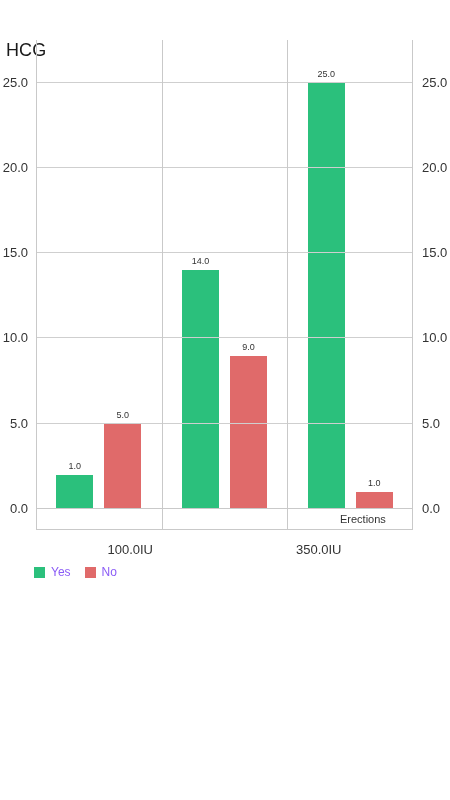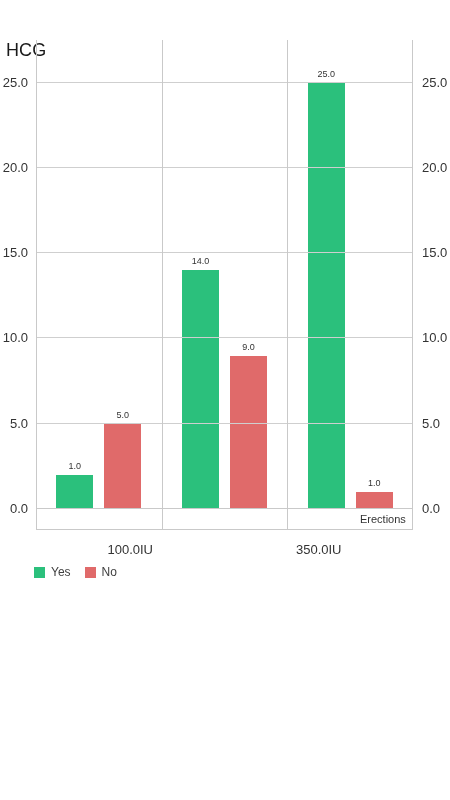--- a/index.html
+++ b/index.html
@@ -99,34 +99,34 @@
   .cat-label{
     flex:1 1 0;
     text-align:center;
     font-size:13px; color:#333;
     line-height:18px; white-space:nowrap;
   }
 
   
   .axis-title-x{
     position:absolute;
-    left:360px; top:511px;
+    left:340px; top:511px;
     font-size:11px; color:#333;
     line-height:16px; white-space:nowrap;
   }
 
   
   .legend{
     position:absolute;
     left:34px; top:566px;
     display:flex; align-items:center; gap:14px;
   }
   .legend-item{ display:flex; align-items:center; gap:6px; }
   .legend-swatch{ width:11px; height:11px; flex:0 0 auto; }
-  .legend-label{ font-size:12px; color:#404040; line-height:12px; white-space:nowrap; }
+  .legend-label{ font-size:12px; color:#8b5cf6; line-height:12px; white-space:nowrap; }
 </style>
 </head>
 <body>
 
 <div id="root">
 
   <div class="chart-title">HCG</div>
 
   <div class="plot" id="plot">
     <div class="groups" id="groups">

